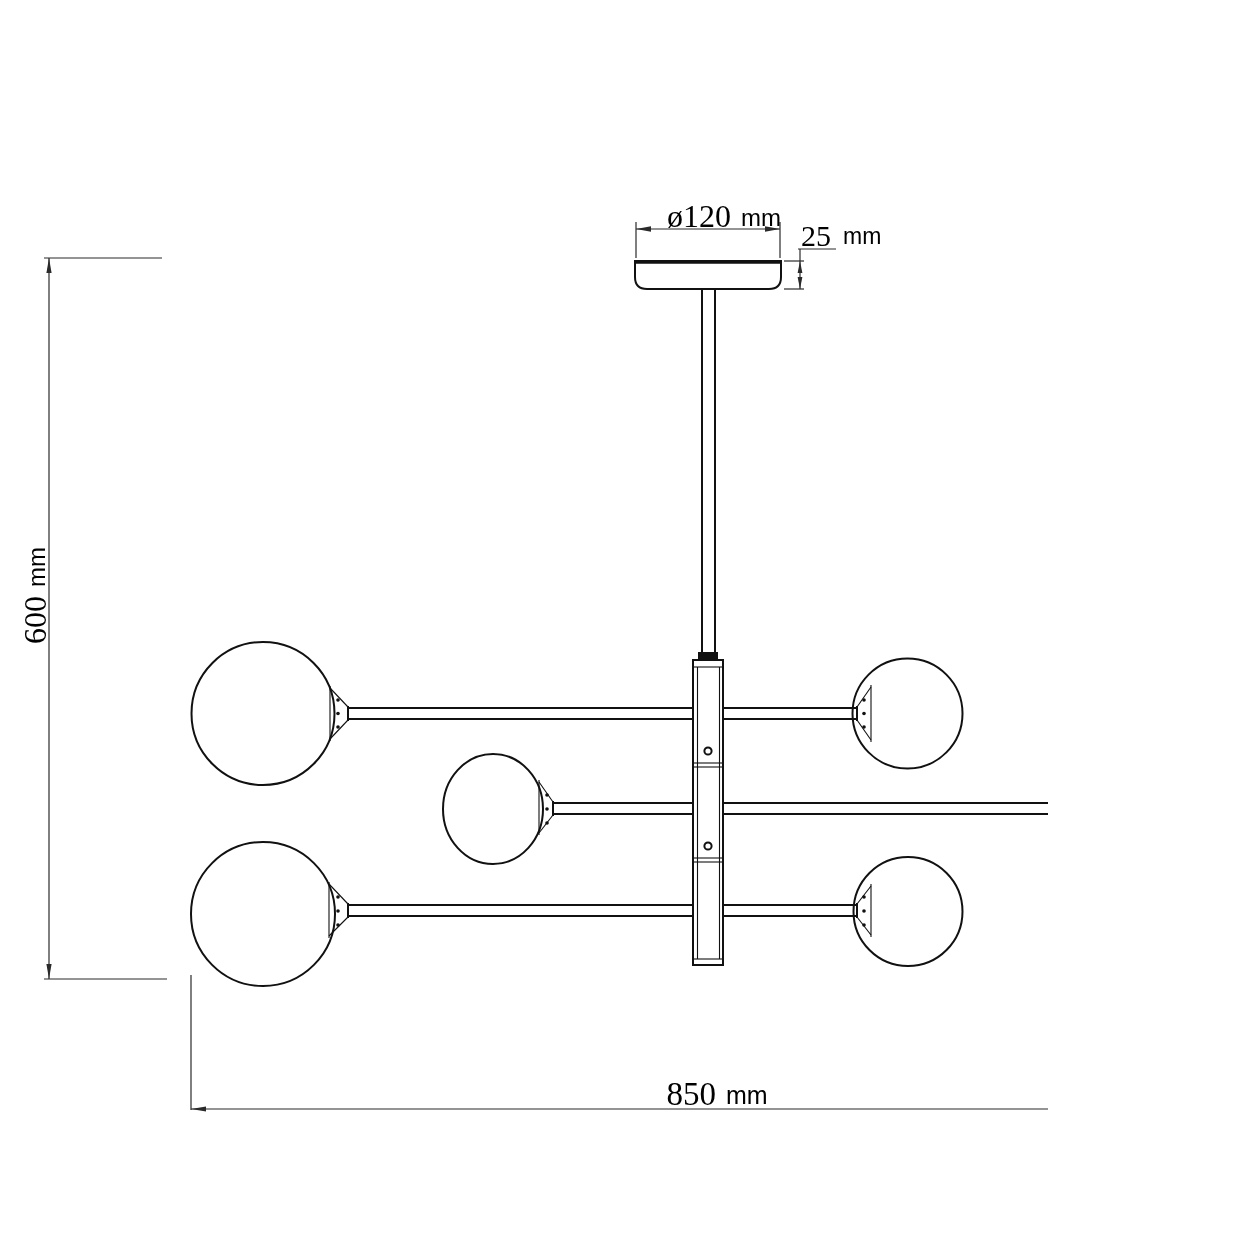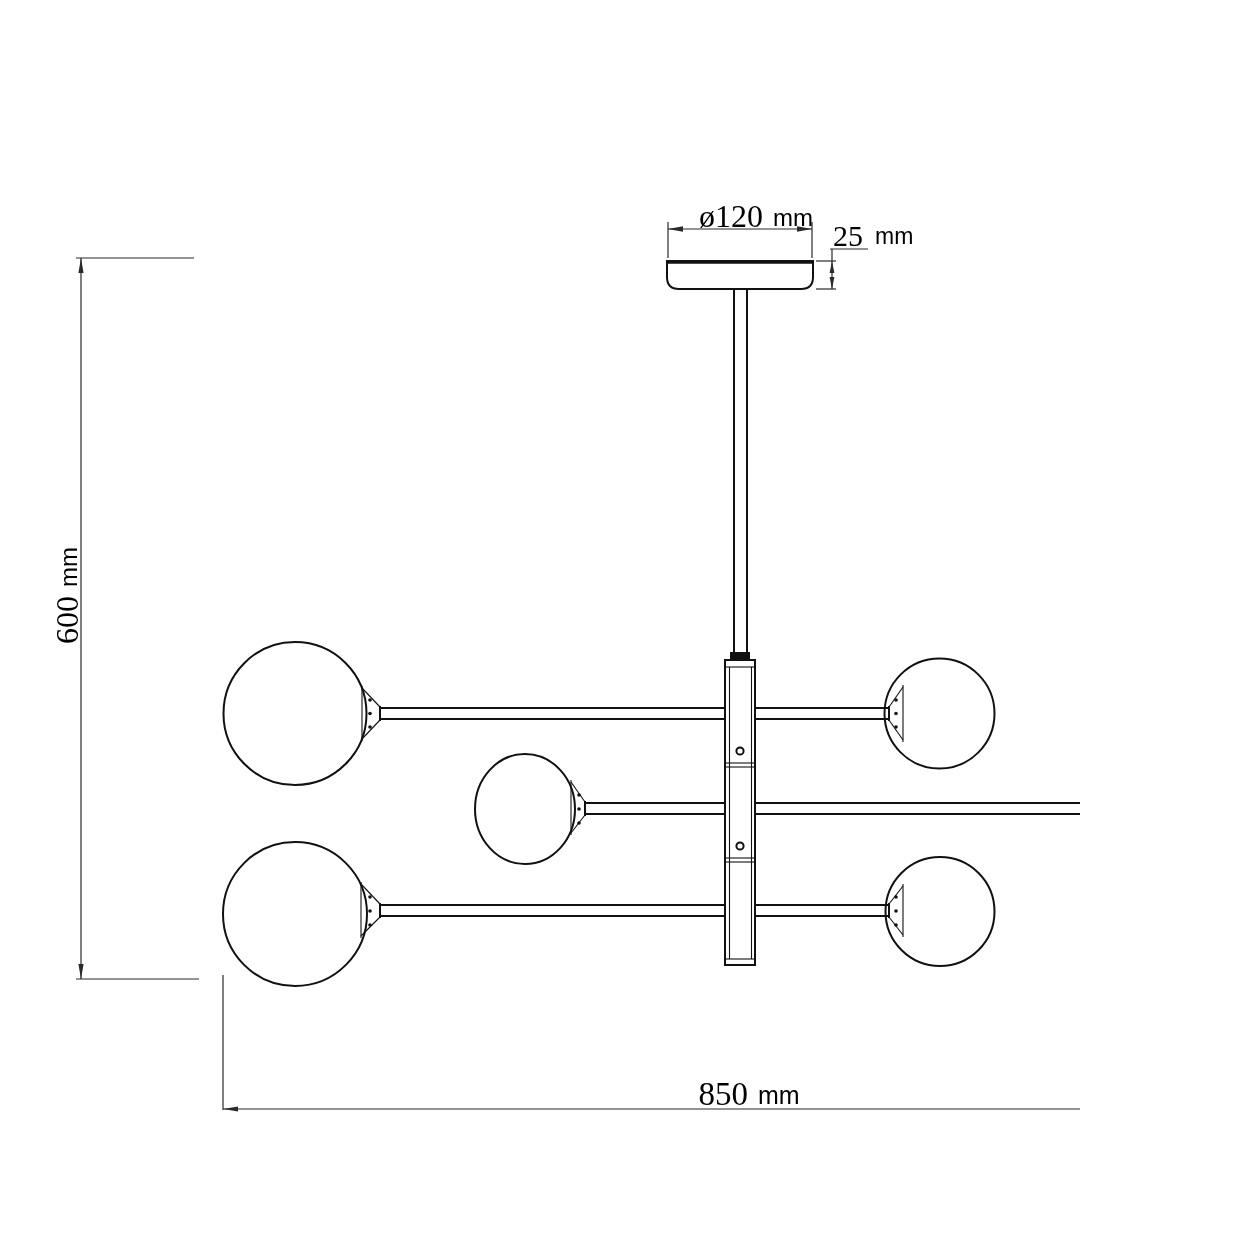--- a/index.html
+++ b/index.html
@@ -1,21 +1,21 @@
 <!DOCTYPE html>
 <html style="--line: #111111; --dim: #2a2a2a; --bg: #ffffff;"><head>
 <meta charset="utf-8">
 <style>
   :root{
     --line:#111111;
     --dim:#2a2a2a;
     --bg:#ffffff;
   }
   html,body{margin:0;padding:0;background:var(--bg);}
-  .stage{width:1048px;height:1240px;position:relative;background:var(--bg);overflow:hidden;padding-left:32px;}
+  .stage{width:1048px;height:1240px;position:relative;background:var(--bg);overflow:hidden;}
   svg{display:block}
   .fx{stroke:var(--line);stroke-width:2;fill:none;}
   .fx-thick{stroke:var(--line);stroke-width:3.5;fill:none;}
   .fx-thin{stroke:var(--line);stroke-width:1.1;fill:none;}
   .fx-fill{fill:var(--line);stroke:none;}
   .dim{stroke:var(--dim);stroke-width:1.2;fill:none;}
   .dim-arrow{fill:var(--dim);stroke:none;}
   .num{font-family:"Liberation Serif","DejaVu Serif",serif;fill:#000;}
   .unit{font-family:"Liberation Sans","DejaVu Sans",sans-serif;fill:#000;}
   .t32{font-size:32px;}

